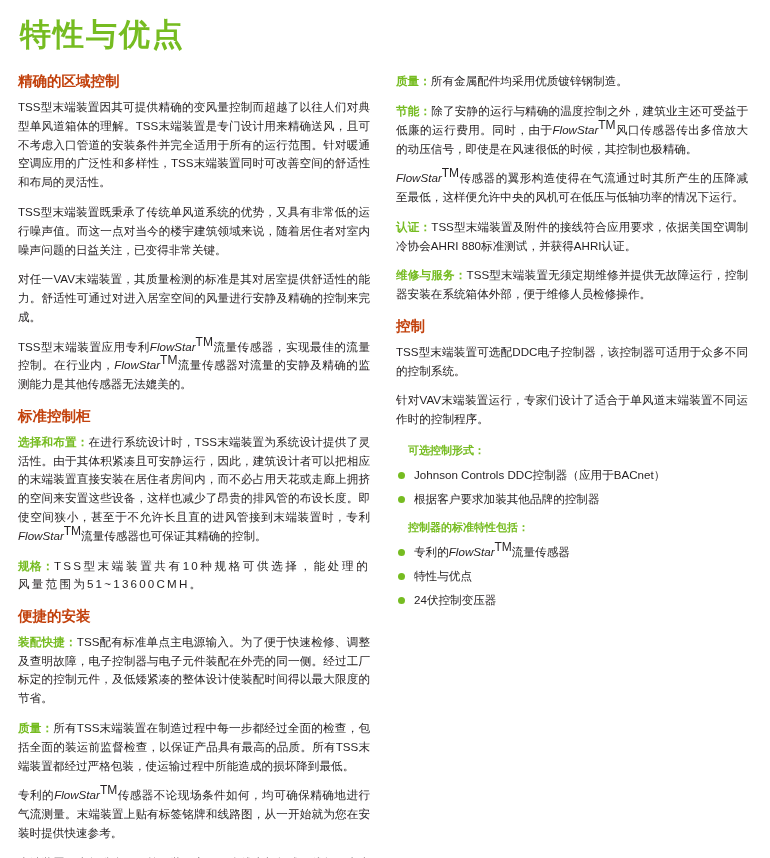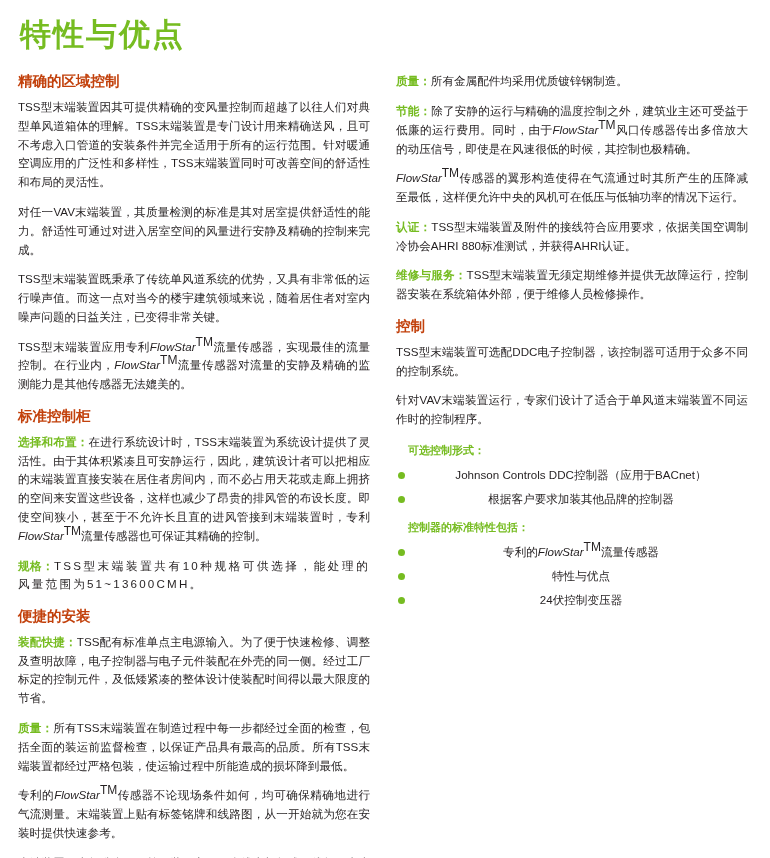--- a/index.html
+++ b/index.html
@@ -67,21 +67,20 @@
     vertical-align: super;
     line-height: 0;
   }
   .italic {
     font-style: italic;
   }
   ul.bullets {
     list-style: none;
     margin: 0 0 11px 0;
     padding: 0;
-    text-align: center;
   }
   ul.bullets li {
     position: relative;
     padding-left: 18px;
     font-size: 11.6px;
     line-height: 1.62;
     margin-bottom: 5px;
     color: #231f20;
   }
   ul.bullets li::before {
@@ -108,22 +107,22 @@
 <div class="page">
 
   <h1 class="page-title">特性与优点</h1>
 
   <div class="columns">
 
     <div class="col">
 
       <h2 class="section-head">精确的区域控制</h2>
       <p class="body">TSS型末端装置因其可提供精确的变风量控制而超越了以往人们对典型单风道箱体的理解。TSS末端装置是专门设计用来精确送风，且可不考虑入口管道的安装条件并完全适用于所有的运行范围。针对暖通空调应用的广泛性和多样性，TSS末端装置同时可改善空间的舒适性和布局的灵活性。</p>
+      <p class="body">TSS型末端装置既秉承了传统单风道系统的优势，又具有非常低的运行噪声值。而这一点对当今的楼宇建筑领域来说，随着居住者对室内噪声问题的日益关注，已变得非常关键。</p>
       <p class="body">对任一VAV末端装置，其质量检测的标准是其对居室提供舒适性的能力。舒适性可通过对进入居室空间的风量进行安静及精确的控制来完成。</p>
-      <p class="body">TSS型末端装置既秉承了传统单风道系统的优势，又具有非常低的运行噪声值。而这一点对当今的楼宇建筑领域来说，随着居住者对室内噪声问题的日益关注，已变得非常关键。</p>
       <p class="body last">TSS型末端装置应用专利<span class="italic">FlowStar</span><sup>TM</sup>流量传感器，实现最佳的流量控制。在行业内，<span class="italic">FlowStar</span><sup>TM</sup>流量传感器对流量的安静及精确的监测能力是其他传感器无法媲美的。</p>
 
       <h2 class="section-head">标准控制柜</h2>
       <p class="body"><span class="lead">选择和布置：</span><span>在进行系统设计时，TSS末端装置为系统设计提供了灵活性。由于其体积紧凑且可安静运行，因此，建筑设计者可以把相应的末端装置直接安装在居住者房间内，而不必占用天花或走廊上拥挤的空间来安置这些设备，这样也减少了昂贵的排风管的布设长度。即使空间狭小，甚至于不允许长且直的进风管接到末端装置时，专利<span class="italic">FlowStar</span><sup>TM</sup>流量传感器也可保证其精确的控制。</span></p>
       <p class="body last"><span class="lead">规格：</span><span class="tracked">TSS型末端装置共有10种规格可供选择，能处理的风量范围为51~13600CMH。</span></p>
 
       <h2 class="section-head">便捷的安装</h2>
       <p class="body"><span class="lead">装配快捷：</span><span>TSS配有标准单点主电源输入。为了便于快速检修、调整及查明故障，电子控制器与电子元件装配在外壳的同一侧。经过工厂标定的控制元件，及低矮紧凑的整体设计使装配时间得以最大限度的节省。</span></p>
       <p class="body"><span class="lead">质量：</span><span>所有TSS末端装置在制造过程中每一步都经过全面的检查，包括全面的装运前监督检查，以保证产品具有最高的品质。所有TSS末端装置都经过严格包装，使运输过程中所能造成的损坏降到最低。</span></p>
       <p class="body">专利的<span class="italic">FlowStar</span><sup>TM</sup>传感器不论现场条件如何，均可确保精确地进行气流测量。末端装置上贴有标签铭牌和线路图，从一开始就为您在安装时提供快速参考。</p>

